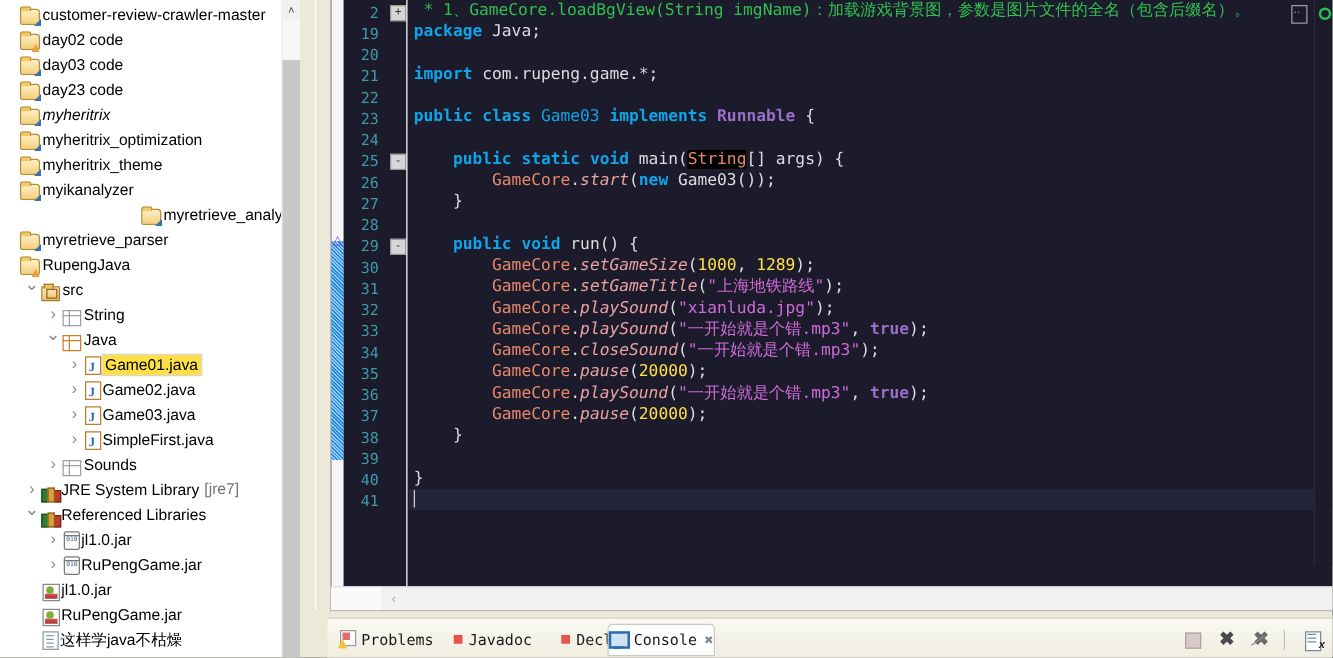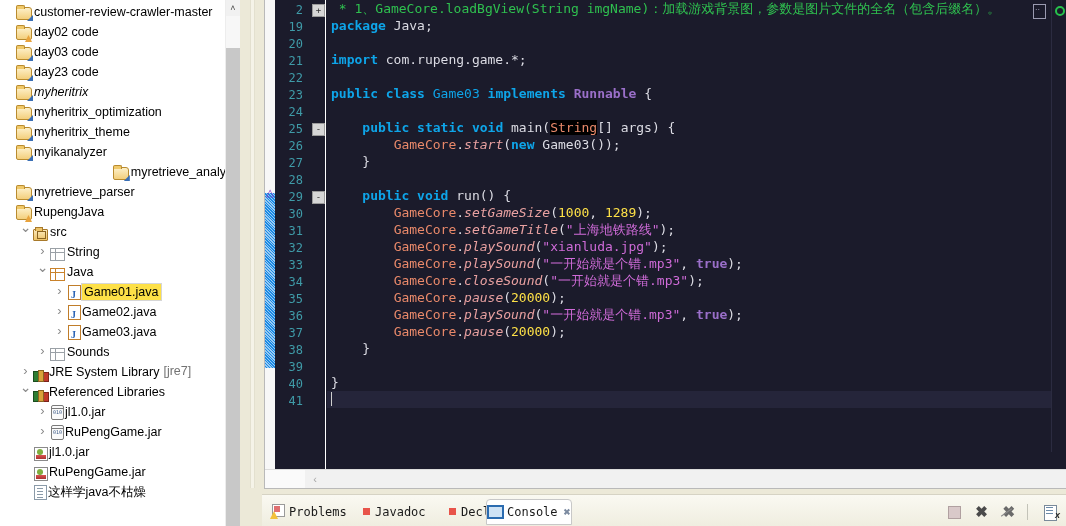--- a/index.html
+++ b/index.html
@@ -221,20 +221,21 @@
         <div class="trow" style="padding-left: 2px;"><span class="arrow none"></span><span class="ico ic-proj"></span><span class="lbl">myikanalyzer</span></div>
         <div class="trow" style="padding-left: 2px; text-align: right;"><span class="arrow none"></span><span class="ico ic-proj"></span><span class="lbl">myretrieve_analy</span></div>
         <div class="trow" style="padding-left: 2px;"><span class="arrow none"></span><span class="ico ic-proj"></span><span class="lbl">myretrieve_parser</span></div>
         <div class="trow" style="padding-left: 2px;"><span class="arrow none"></span><span class="ico ic-proj ic-projw"></span><span class="lbl">RupengJava</span></div>
         <div class="trow" style="padding-left: 19px;"><span class="arrow down"></span><span class="ico ic-src"></span><span class="lbl">src</span></div>
         <div class="trow" style="padding-left: 36px;"><span class="arrow right"></span><span class="ico ic-pkg"></span><span class="lbl">String</span></div>
         <div class="trow" style="padding-left: 36px;"><span class="arrow down"></span><span class="ico ic-pkg ic-pkg2"></span><span class="lbl">Java</span></div>
         <div class="trow sel" style="padding-left: 53px;"><span class="arrow right"></span><span class="ico ic-java"></span><span class="lbl">Game01.java</span></div>
         <div class="trow" style="padding-left: 53px;"><span class="arrow right"></span><span class="ico ic-java"></span><span class="lbl">Game02.java</span></div>
         <div class="trow" style="padding-left: 53px;"><span class="arrow right"></span><span class="ico ic-java"></span><span class="lbl">Game03.java</span></div>
+        <div class="trow" style="padding-left: 53px;"><span class="arrow right"></span><span class="ico ic-java"></span><span class="lbl">SimpleFirst.java</span></div>
         <div class="trow" style="padding-left: 36px;"><span class="arrow right"></span><span class="ico ic-pkg"></span><span class="lbl">Sounds</span></div>
         <div class="trow" style="padding-left: 19px;"><span class="arrow right"></span><span class="ico ic-lib"><i></i></span><span class="lbl">JRE System Library</span><span class="dim" style="margin-left: 4px;">[jre7]</span></div>
         <div class="trow" style="padding-left: 19px;"><span class="arrow down"></span><span class="ico ic-lib"><i></i></span><span class="lbl">Referenced Libraries</span></div>
         <div class="trow" style="padding-left: 36px;"><span class="arrow right"></span><span class="ico ic-jar"></span><span class="lbl">jl1.0.jar</span></div>
         <div class="trow" style="padding-left: 36px;"><span class="arrow right"></span><span class="ico ic-jar"></span><span class="lbl">RuPengGame.jar</span></div>
         <div class="trow" style="padding-left: 19px;"><span class="arrow none"></span><span class="ico ic-jarf"></span><span class="lbl">jl1.0.jar</span></div>
         <div class="trow" style="padding-left: 19px;"><span class="arrow none"></span><span class="ico ic-jarf"></span><span class="lbl">RuPengGame.jar</span></div>
         <div class="trow" style="padding-left: 19px;"><span class="arrow none"></span><span class="ico ic-doc"></span><span class="lbl">这样学java不枯燥</span></div>
       </div>
     <div class="ex-sb">

